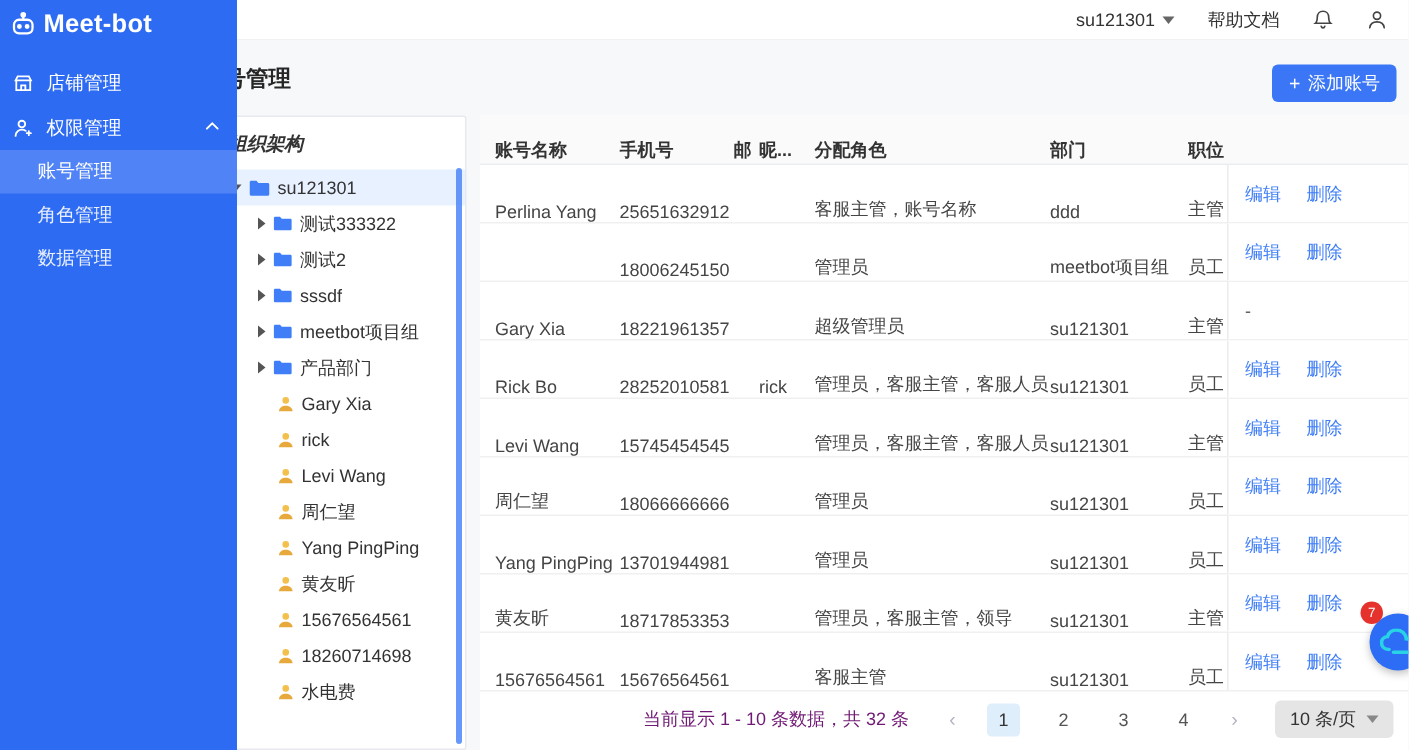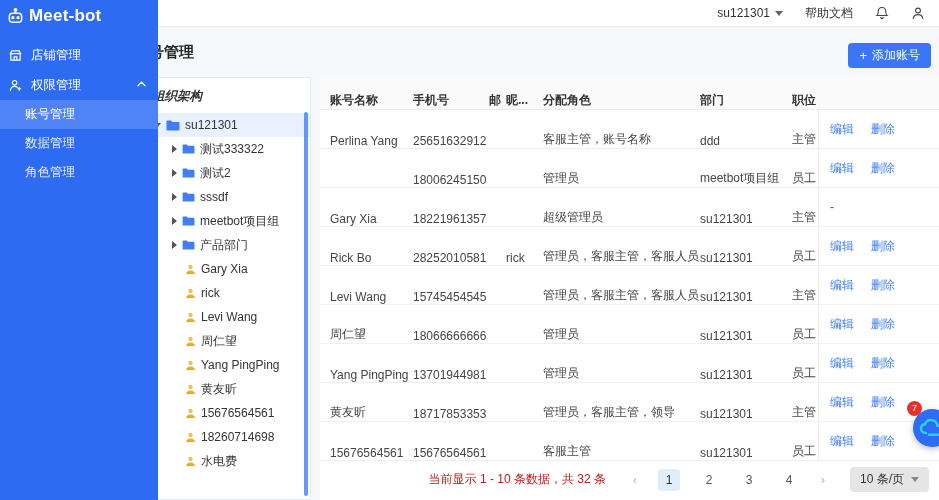--- a/index.html
+++ b/index.html
@@ -54,21 +54,21 @@
   .c-roles { width:157px; }
   .c-dept  { width:92px; }
   .c-pos   { width:26px; }
   .c-act   { flex:1; align-self:stretch; display:flex; align-items:center; gap:17px; padding-left:11px; border-left:1px solid #ececec; background:#fff; }
   .thead .c-act { background:#fff; }
   .link { color:#3f7ef7; font-size:12px; cursor:pointer; }
   .dash { color:#555; font-size:12px; }
 
   
   .pagination { position:absolute; right:10px; bottom:8px; display:flex; align-items:center; gap:10px; }
-  .pg-info { font-size:12px; color:#b91c1c; margin-right:10px; }
+  .pg-info { font-size:12px; color:#701a75; margin-right:10px; }
   .pg-arrow { font-size:13px; color:#b3b6bf; width:18px; text-align:center; cursor:pointer; }
   .pg-num { width:22px; height:22px; line-height:22px; text-align:center; font-size:12px; color:#555; border-radius:3px; cursor:pointer; margin:0 4px; }
   .pg-num.active { background:#dfeefb; color:#333; }
   .pg-size { display:flex; align-items:center; gap:7px; background:#e5e5e5; border-radius:4px; padding:4px 10px; font-size:12px; color:#333; cursor:pointer; margin-left:8px; }
   .pg-size .caret { border-top-color:#888; }
 
   
   .float-widget { position:absolute; right:-12px; top:409px; width:38px; height:38px; border-radius:50%; background:#2d6df6; box-shadow:0 2px 6px rgba(0,0,0,.25); z-index:9; display:flex; align-items:center; justify-content:center; cursor:pointer; }
   .badge { position:absolute; right:17px; top:401px; width:15px; height:15px; border-radius:50%; background:#e5322d; color:#fff; font-size:9px; text-align:center; line-height:15px; z-index:10; }
 
@@ -119,24 +119,24 @@
       <span class="chev">
         <svg width="9" height="6" viewBox="0 0 10 6">
             <polyline points="1,5 5,1 9,5" stroke="#fff" stroke-width="1.4" fill="none" stroke-linecap="round"></polyline>
           </svg>
       </span>
     </div>
     <div class="sub-item active">
       <span>账号管理</span>
     </div>
     <div class="sub-item">
+      <span>角色管理</span>
+    </div>
+    <div class="sub-item">
       <span>数据管理</span>
-    </div>
-    <div class="sub-item">
-      <span>角色管理</span>
     </div>
   </div>
 </div>
 
 <div class="topbar">
   <span style="cursor:pointer;">
     <svg width="15" height="13" viewBox="0 0 16 14">
         <g stroke="#5a5a5a" stroke-width="1.4" stroke-linecap="round">
           <line x1="2" y1="2" x2="2" y2="12"></line>
           <line x1="5" y1="3" x2="14" y2="3"></line>

